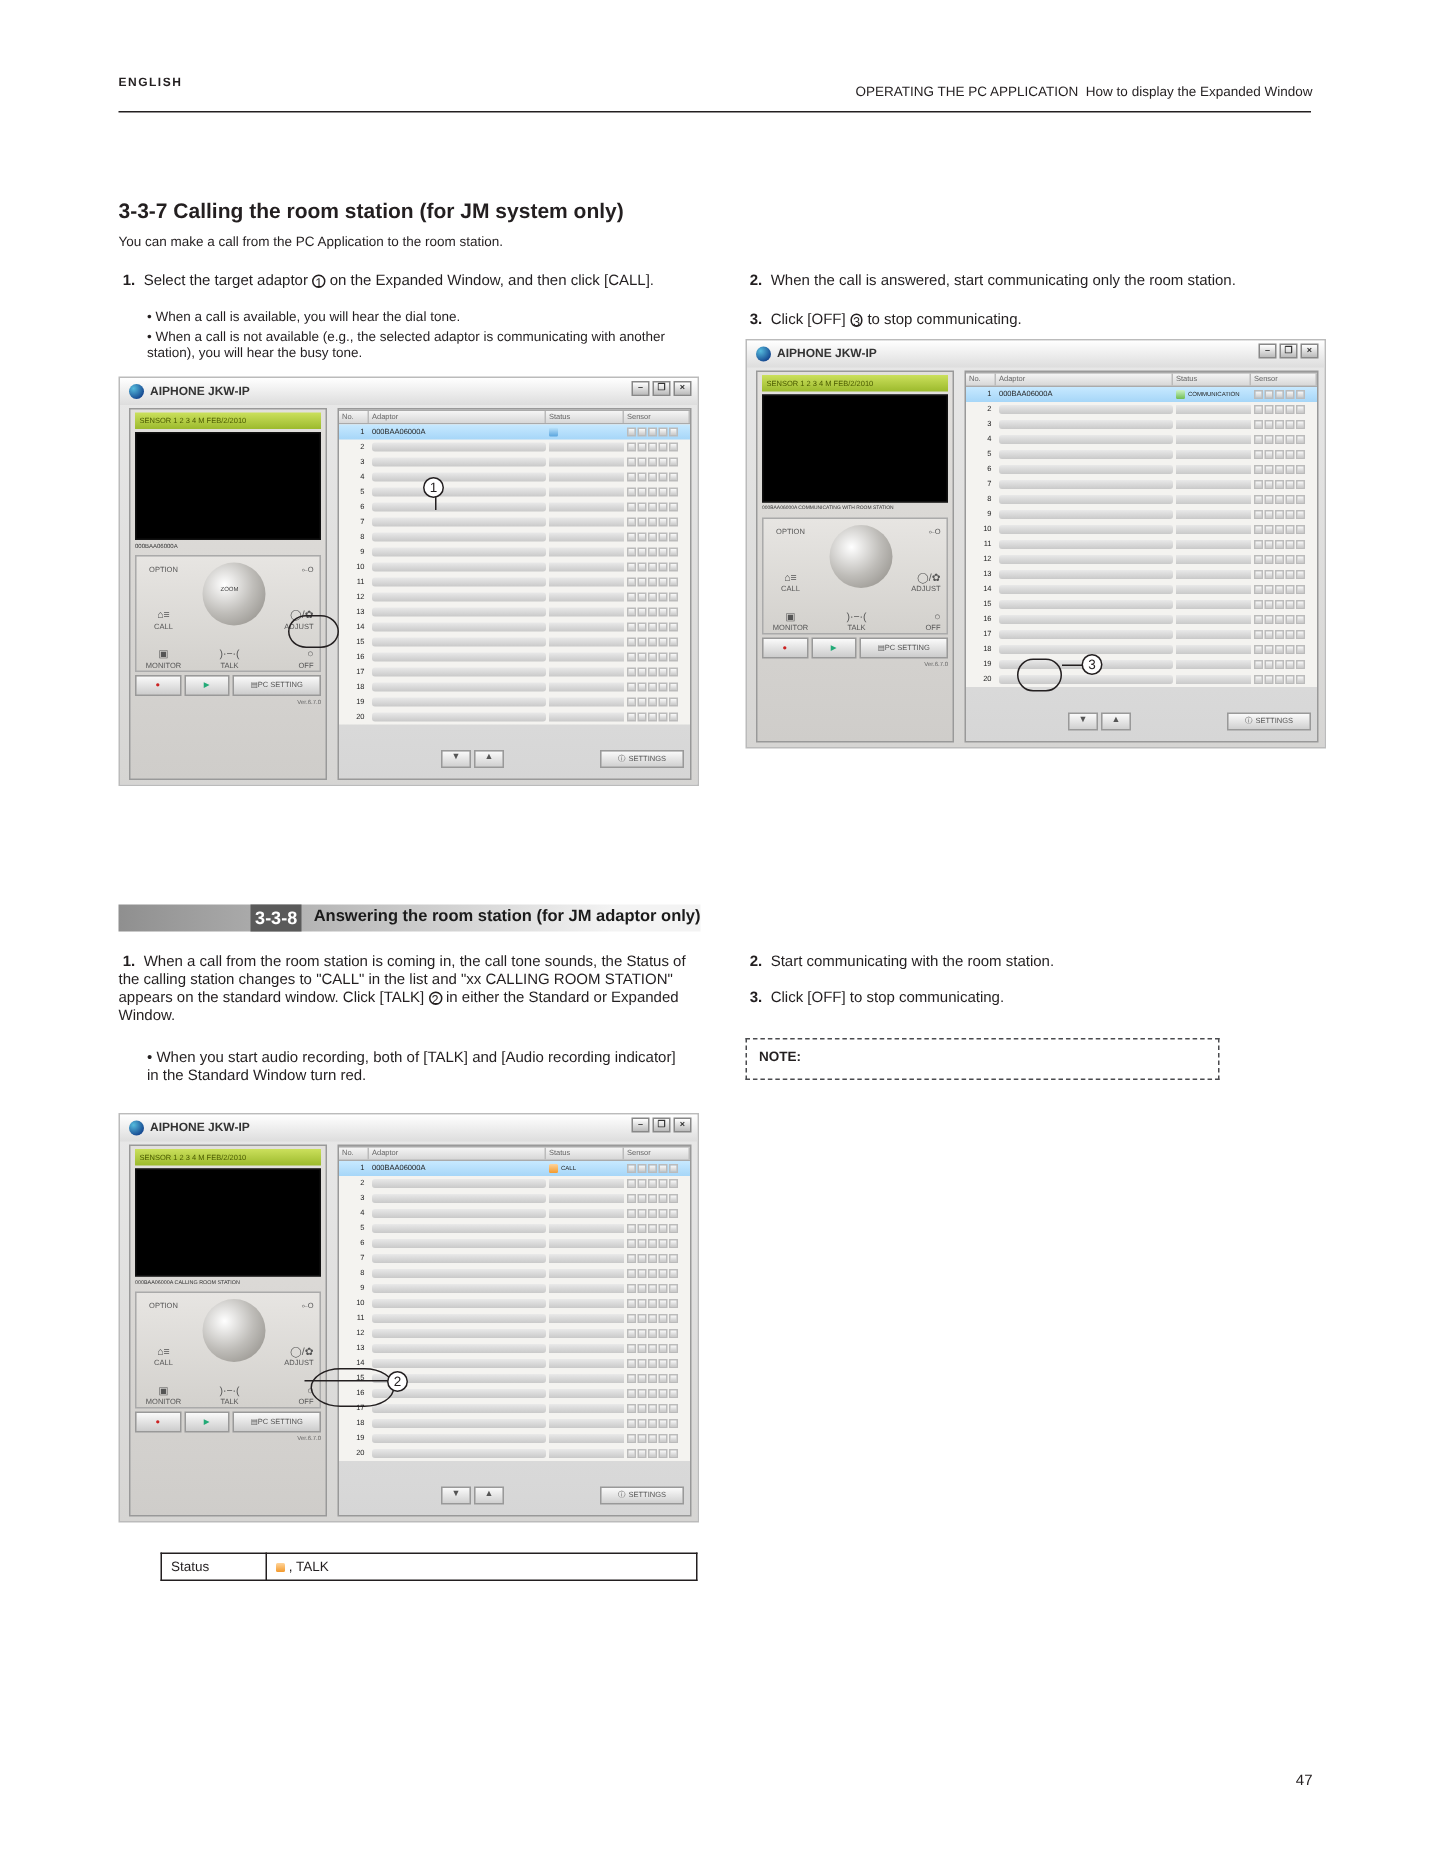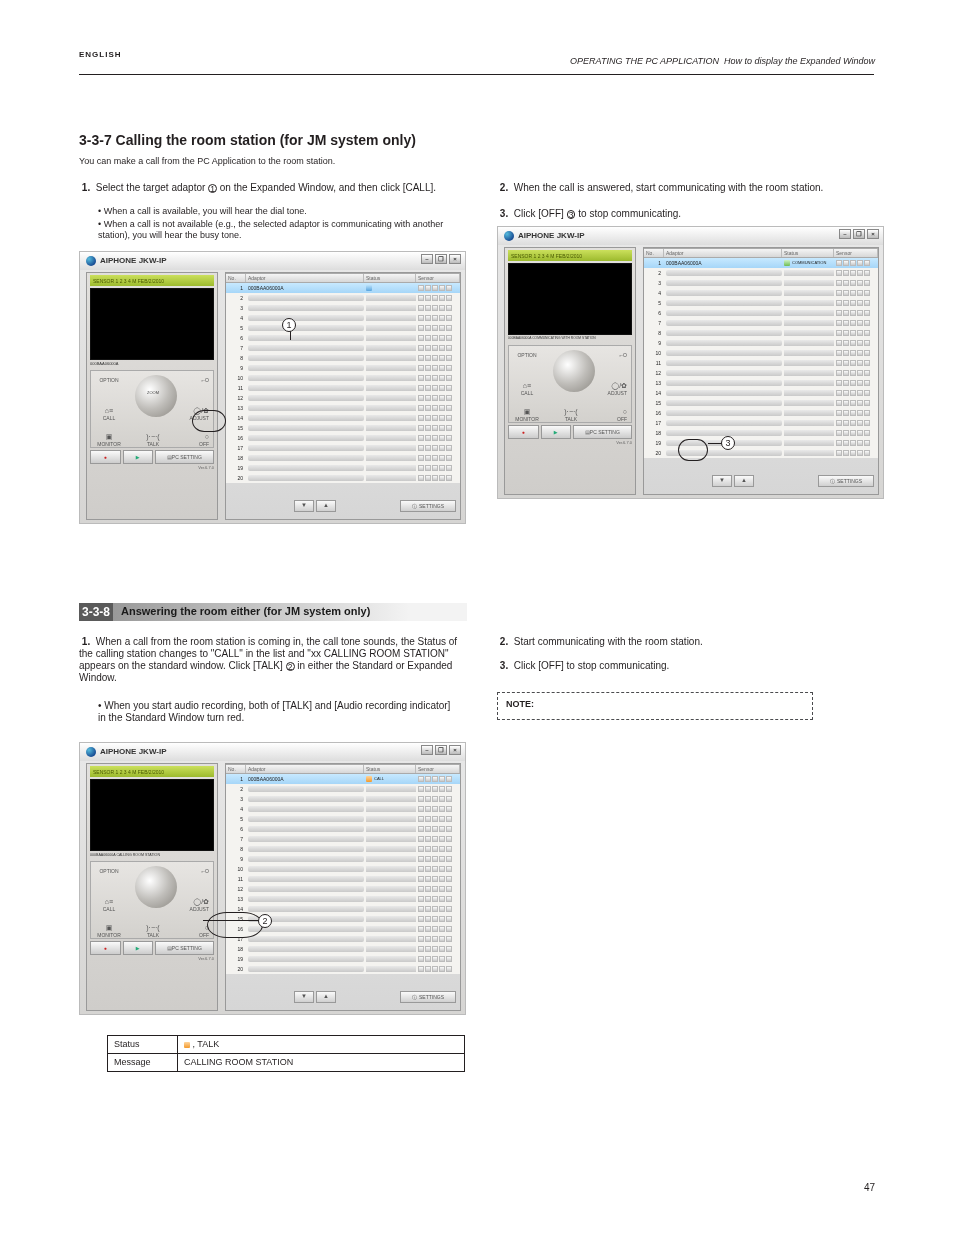--- a/index.html
+++ b/index.html
@@ -11,21 +11,21 @@
     color: #231f20;
     position: relative;
     font-size: 10px;
     line-height: 1.2;
   }
   .rule {
     position: absolute;
     border-top: 1px solid #231f20;
   }
   .txt { position: absolute; }
-  .it { font-style: italic; }
+  .it { }
   .b { font-weight: bold; }
   .sec-tab {
     position: absolute;
     left: 79px;
     background: linear-gradient(90deg, #8f8f8f 0%, #f3f3f3 85%);
     height: 18px;
     width: 388px;
     display: flex;
     align-items: center;
   }
@@ -156,21 +156,21 @@
 
 <div class="txt" style="left:79px; top:182px; width:380px; font-size:10px;">
   <span class="b step-num">1.</span>
   <span>Select the target adaptor <span class="circ-inline">1</span> on the Expanded Window, and then click [CALL].</span>
 </div>
 <div class="txt" style="left:98px; top:206px; width:360px; font-size:9px;">• <span>When a call is available, you will hear the dial tone.</span></div>
 <div class="txt" style="left:98px; top:219px; width:360px; font-size:9px;">• <span>When a call is not available (e.g., the selected adaptor is communicating with another station), you will hear the busy tone.</span></div>
 
 <div class="txt" style="left:497px; top:182px; width:370px; font-size:10px;">
   <span class="b step-num">2.</span>
-  <span>When the call is answered, start communicating with the room station.</span>
+  <span>When the call is answered, start communicating only the room station.</span>
 </div>
 <div class="txt" style="left:497px; top:208px; width:370px; font-size:10px;">
   <span class="b step-num">3.</span>
   <span>Click [OFF] <span class="circ-inline">3</span> to stop communicating.</span>
 </div>
 
 <div class="screenshot" style="left:79px; top:251px; width:387px; height:273px;">
   <div class="title-bar">
       <span class="logo"></span>
       <span>AIPHONE JKW-IP</span>
@@ -913,23 +913,23 @@
           <div>▲</div>
         </div>
       <div class="settings-btn">ⓘ <span>SETTINGS</span></div>
     </div>
   </div>
 </div>
 <div class="callout-ellipse" style="left:678px; top:439px; width:30px; height:22px;"></div>
 <div class="callout-line" style="left:708px; top:443px; width:14px;"></div>
 <div class="callout-circle" style="left:721px; top:436px;">3</div>
 
-<div class="sec-tab" style="top:603px;">
+<div class="sec-tab" style="top:603px;justify-content:flex-end;">
   <div class="dark">3-3-8</div>
-  <div class="label">Answering the room either (for JM system only)</div>
+  <div class="label">Answering the room station (for JM adaptor only)</div>
 </div>
 
 <div class="txt" style="left:79px; top:636px; width:388px; font-size:10px;">
   <span class="b step-num">1.</span>
   <span>When a call from the room station is coming in, the call tone sounds, the Status of the calling station changes to "CALL" in the list and "xx CALLING ROOM STATION" appears on the standard window. Click [TALK] <span class="circ-inline">2</span> in either the Standard or Expanded Window.</span>
 </div>
 <div class="txt" style="left:98px; top:700px; width:360px; font-size:10px;">•  When you start audio recording, both of [TALK] and [Audio recording indicator] in the Standard Window turn red.</div>
 
 <div class="screenshot" style="left:79px; top:742px; width:387px; height:273px;">
   <div class="title-bar">
@@ -1304,24 +1304,20 @@
 <div class="callout-ellipse" style="left:207px; top:912px; width:56px; height:26px;"></div>
 <div class="callout-line" style="left:203px; top:920px; width:56px;"></div>
 <div class="callout-circle" style="left:258px; top:914px;">2</div>
 
 <table class="table-small" style="left:107px; top:1035px; width:358px;">
   <tbody>
       <tr>
     <td style="width:70px;">Status</td>
     <td><span class="dot dot-orange" style="display:inline-block;vertical-align:-1px;"></span> <span>, TALK</span></td>
   </tr>
-  <tr>
-    <td>Message</td>
-    <td>CALLING ROOM STATION</td>
-  </tr>
 </tbody>
   </table>
 
 <div class="txt" style="left:497px; top:636px; width:370px; font-size:10px;">
   <span class="b step-num">2.</span>
   <span>Start communicating with the room station.</span>
 </div>
 <div class="txt" style="left:497px; top:660px; width:370px; font-size:10px;">
   <span class="b step-num">3.</span>
   <span>Click [OFF] to stop communicating.</span>

